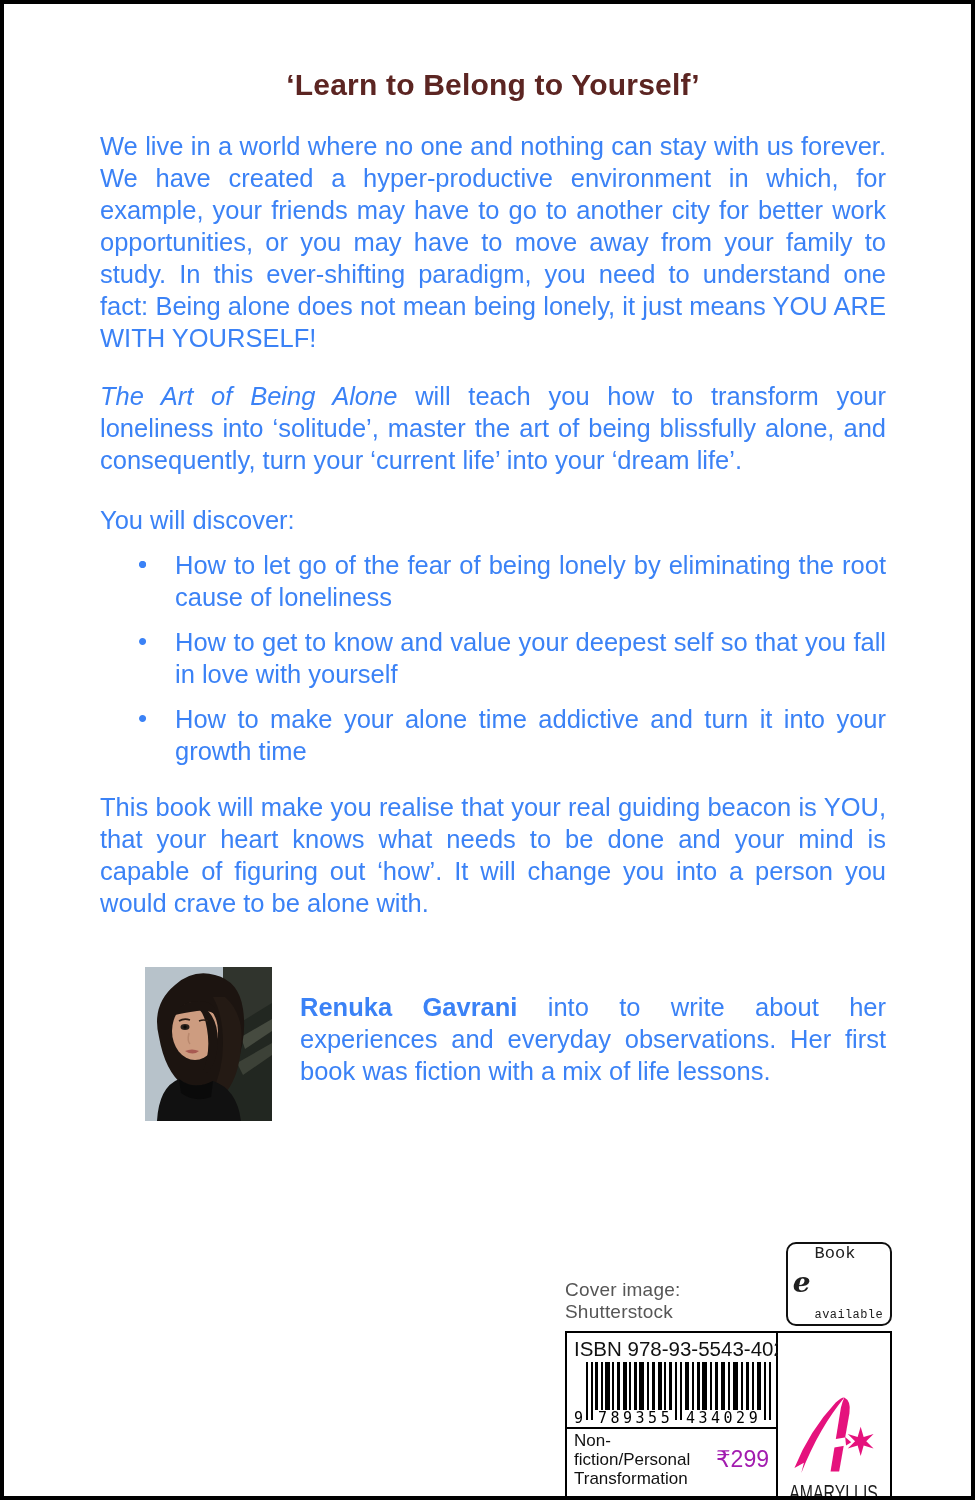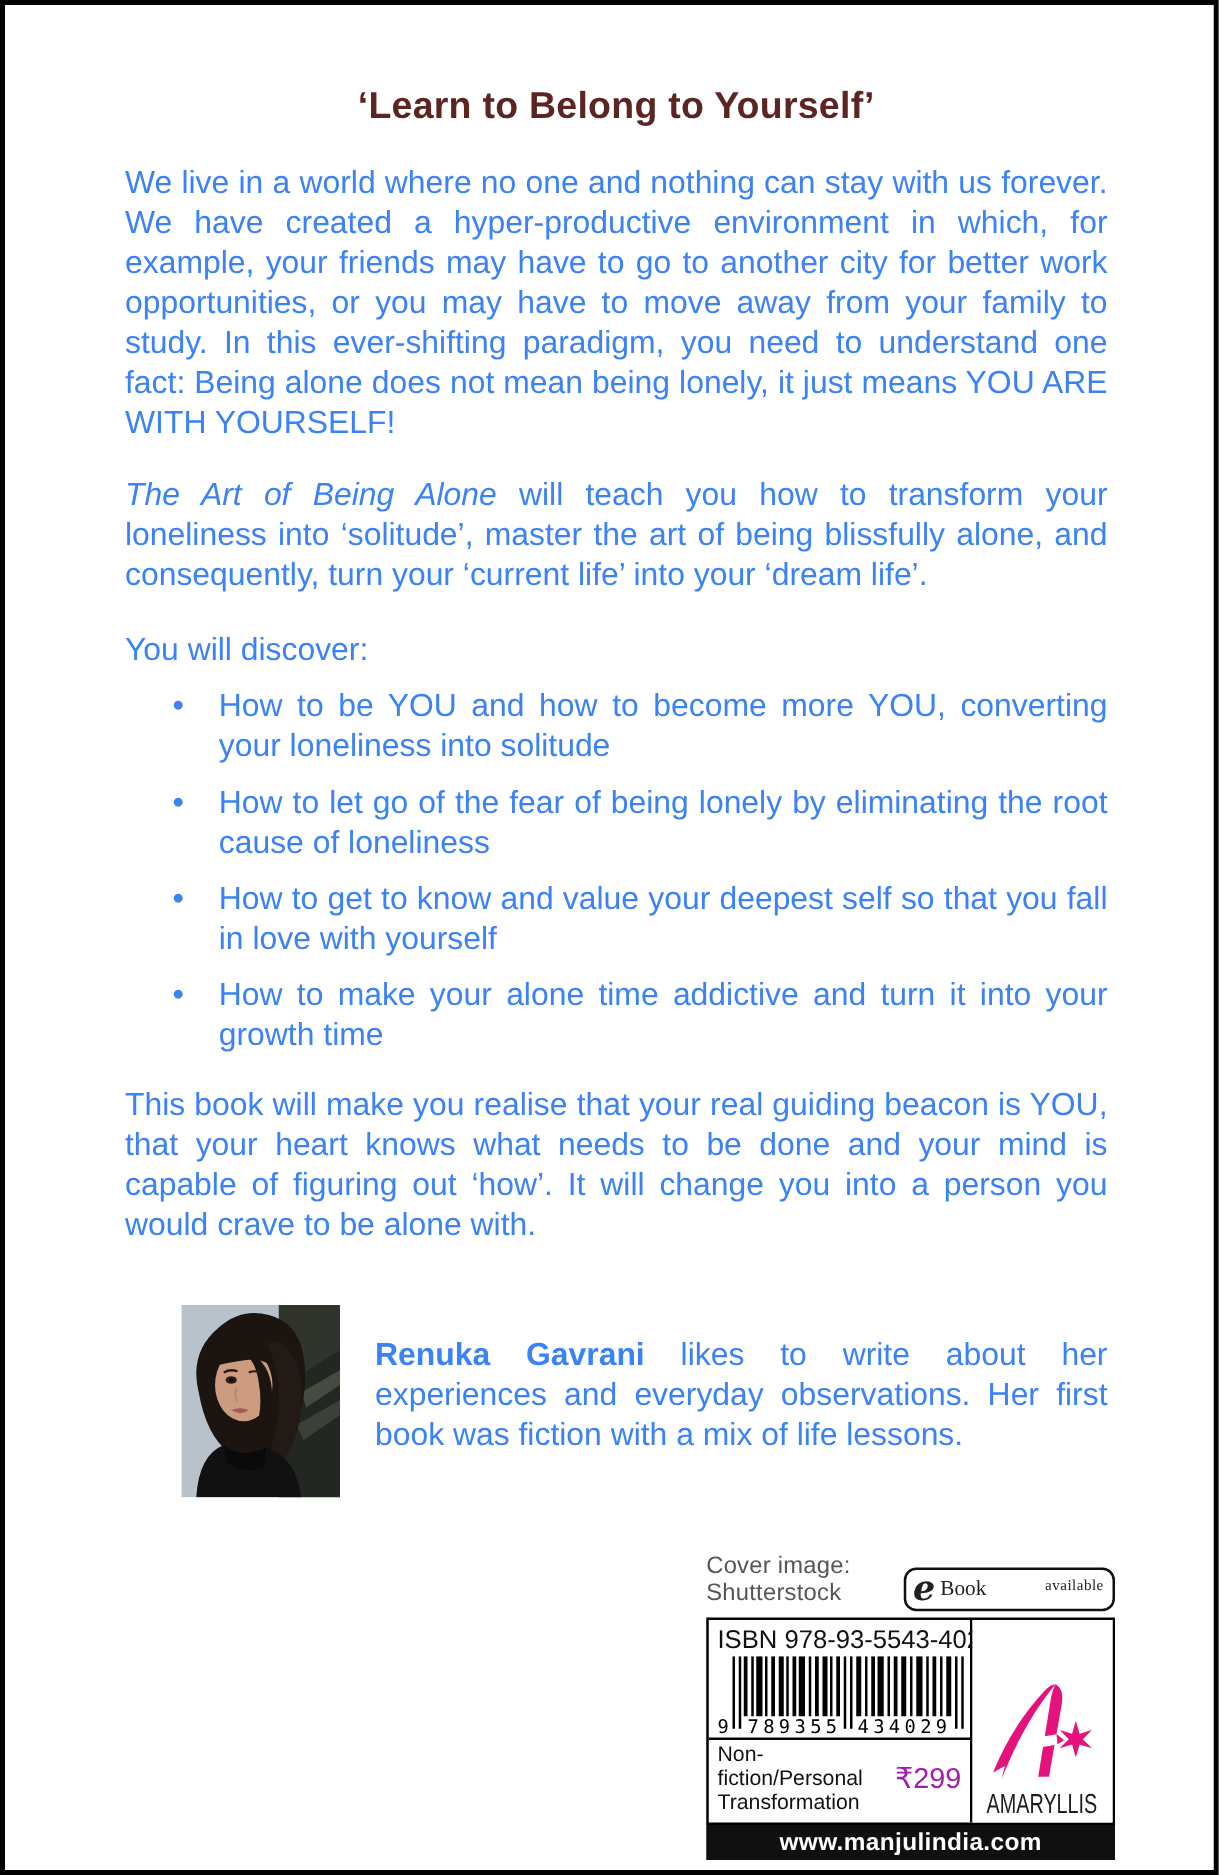--- a/index.html
+++ b/index.html
@@ -98,22 +98,22 @@
   }
   .ebadge .e{
     font-family:"DejaVu Serif","Liberation Serif",serif;
     font-style:italic;
     font-weight:bold;
     font-size:28px;
     line-height:1;
   }
   .ebadge .bk{
     display:flex;
-    flex-direction:row;
-    font-family:Liberation Serif, serif;
+    flex-direction:column;
+    font-family:Liberation Mono, monospace;
     line-height:1.02;
     gap:47px;
   }
   .ebadge .b1{font-size:17px;}
   .ebadge .av{font-size:12px;letter-spacing:.4px;}
   .isbnbox{
     display:flex;
     border:2px solid #000;
     background:#fff;
   }
@@ -129,21 +129,21 @@
     padding:2px 0 1px;
     white-space:nowrap;
   }
   .barcode{display:block;width:203px;height:64px;}
   .bdig{
     font-family:"DejaVu Sans Mono","Liberation Mono",monospace;
     font-size:15px;
   }
   .catrow{
     border-top:2px solid #000;
-    margin:1px -7px 4px;
+    margin:1px -7px 17px;
     padding:2px 7px 3px;
     display:flex;
     justify-content:space-between;
     align-items:center;
   }
   .cat{
     font-size:17px;
     line-height:19px;
     color:#111;
   }
@@ -190,21 +190,21 @@
 
   <h1 class="title">‘Learn to Belong to Yourself’</h1>
 
   <p class="body just intro">We live in a world where no one and nothing can stay with us forever. We have created a hyper-productive environment in which, for example, your friends may have to go to another city for better work opportunities, or you may have to move away from your family to study. In this ever-shifting paradigm, you need to understand one fact: Being alone does not mean being lonely, it just means YOU ARE WITH YOURSELF!</p>
 
   <p class="body just pitch"><em>The Art of Being Alone</em><span> will teach you how to transform your loneliness into ‘solitude’, master the art of being blissfully alone, and consequently, turn your ‘current life’ into your ‘dream life’.</span></p>
 
   <p class="body discover">You will discover:</p>
 
   <ul class="bullets">
-    <li class="body just" style="margin-left:0;margin-right:0;"><span class="dot">•</span><span>How to be YOU and how to become more YOU, converting your loneliness into solitude</span></li>
+    <li class="body just" style="margin-left:0;margin-right:0;"><span class="dot">•</span></li>
     <li class="body just" style="margin-left:0;margin-right:0;"><span class="dot">•</span><span>How to let go of the fear of being lonely by eliminating the root cause of loneliness</span></li>
     <li class="body just" style="margin-left:0;margin-right:0;"><span class="dot">•</span><span>How to get to know and value your deepest self so that you fall in love with yourself</span></li>
     <li class="body just" style="margin-left:0;margin-right:0;"><span class="dot">•</span><span>How to make your alone time addictive and turn it into your growth time</span></li>
   </ul>
 
   <p class="body just closing">This book will make you realise that your real guiding beacon is YOU, that your heart knows what needs to be done and your mind is capable of figuring out ‘how’. It will change you into a person you would crave to be alone with.</p>
 
   <div class="author">
     <div class="photo">
       <svg width="127" height="154" viewBox="0 0 127 154" xmlns="http://www.w3.org/2000/svg">
@@ -221,21 +221,21 @@
         <ellipse cx="40" cy="60" rx="4.5" ry="3" fill="#2a211c"></ellipse>
         <circle cx="40" cy="60" r="1.7" fill="#0d0a08"></circle>
         <path d="M34 54 Q39 51 45 53" stroke="#2a1c14" stroke-width="1.8" fill="none"></path>
         <path d="M54 54 Q59 52 63 54" stroke="#2a1c14" stroke-width="1.6" fill="none"></path>
         <path d="M40 84 Q47 81 54 84 Q48 89 40 84 Z" fill="#a85a52"></path>
         <path d="M44 66 Q42 74 45 77" stroke="#b8876c" stroke-width="1.5" fill="none"></path>
         <path d="M12 154 Q14 120 34 112 Q50 124 68 114 Q92 122 96 154 Z" fill="#111111"></path>
         <path d="M34 112 Q48 124 68 114 L66 130 Q50 136 36 126 Z" fill="#0a0a0a"></path>
       </svg>
     </div>
-    <p class="body just bio"><strong>Renuka Gavrani</strong><span> likes to write about her experiences and everyday observations. Her first book was fiction with a mix of life lessons.</span></p>
+    <p class="body just bio"><strong>Renuka Gavrani</strong><span> into to write about her experiences and everyday observations. Her first book was fiction with a mix of life lessons.</span></p>
   </div>
 
   <div class="pubblock">
     <div class="pubtop">
       <div class="credit">Cover image: Shutterstock</div>
       <div class="ebadge">
         <span class="e">e</span>
         <span class="bk">
           <span class="b1">Book</span>
           <span class="av">available</span>

